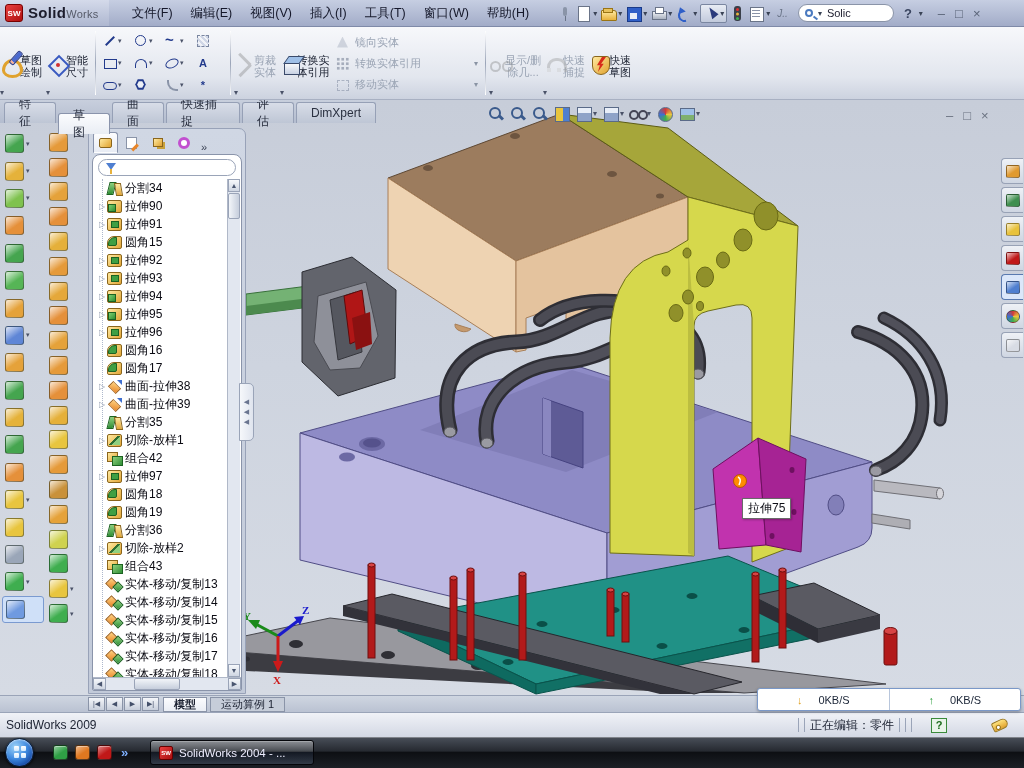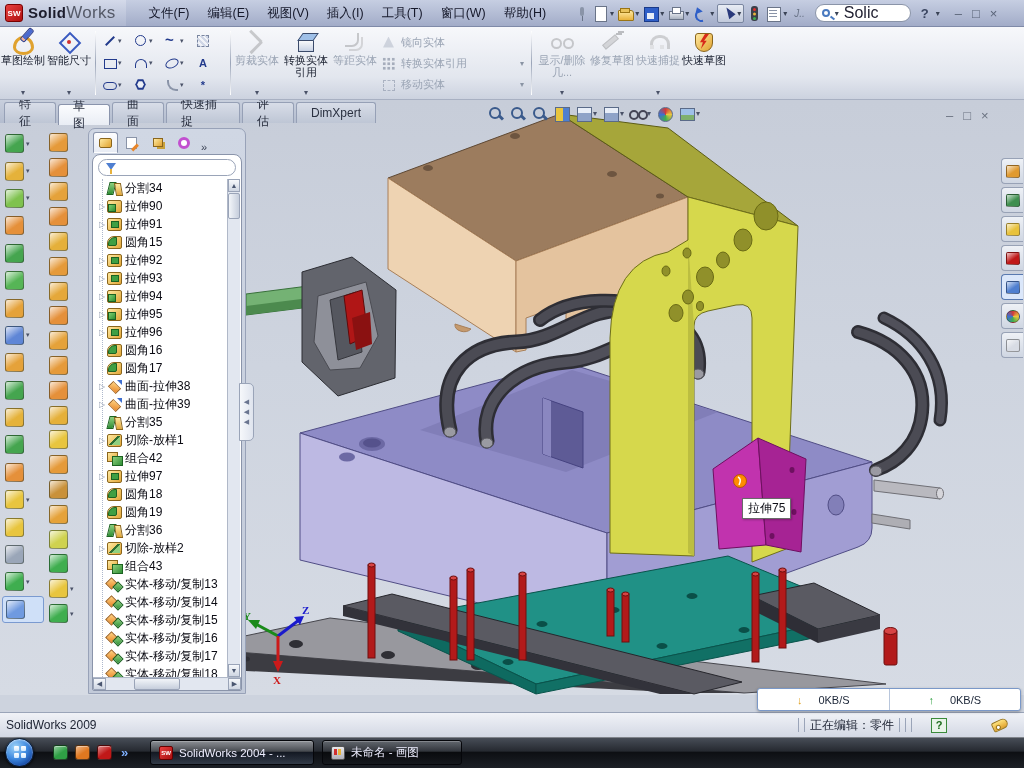--- a/index.html
+++ b/index.html
@@ -4,21 +4,21 @@
 <style>
 *{margin:0;padding:0;box-sizing:border-box}
 html,body{width:1024px;height:768px;overflow:hidden;background:#000;font-family:"Liberation Sans",sans-serif}
 #screen{position:relative;width:1024px;height:768px;overflow:hidden;background:#cdd3de}
 
 
 #titlebar{position:absolute;left:0;top:0;width:1024px;height:27px;background:linear-gradient(#c6cee2,#a2acc8);border-bottom:1px solid #7f8aa8;display:flex;align-items:center;z-index:60}
 #logo{display:flex;align-items:center;gap:5px;padding:0 10px 0 5px;height:100%;background:linear-gradient(#d4daea,#aeb7d0)}
 #logo-cube{width:18px;height:18px;background:linear-gradient(135deg,#e84040,#b01010);border:1px solid #700;border-radius:3px;color:#fff;font-size:8px;font-weight:bold;display:flex;align-items:center;justify-content:center}
 .logo-solid{font-size:15px;font-weight:bold;color:#1c1c2c;letter-spacing:.3px}
-.logo-works{font-size:17px;color:#555a68;letter-spacing:.3px}
+.logo-works{font-size:11px;color:#555a68;letter-spacing:.3px}
 #menubar{display:flex;gap:0;margin-left:14px}
 .menu-item{font-size:12.5px;color:#15182a;padding:3px 9px;cursor:default}
 #quickbar{display:flex;align-items:center;gap:2px;margin-left:18px}
 .qwrap{display:flex;align-items:center}
 .qi{width:17px;height:17px;position:relative;display:inline-block}
 .qi::before,.qi::after{content:"";position:absolute}
 .qi-pin::before{left:7px;top:2px;width:4px;height:9px;background:#8a94a8;border-radius:2px}
 .qi-pin::after{left:8.5px;top:11px;width:1.5px;height:5px;background:#6a7488}
 .qi-new::before{left:3px;top:1px;width:10px;height:14px;background:#fff;border:1px solid #6a7488}
 .qi-open::before{left:1px;top:5px;width:14px;height:9px;background:linear-gradient(#ffe9a0,#e8b23c);border:1px solid #9a7414;border-radius:1px 3px 1px 1px}
@@ -33,30 +33,30 @@
 .qi-select::before{left:6px;top:2px;border-left:5px solid transparent;border-right:3px solid transparent;border-bottom:11px solid #2a3a7c;transform:rotate(-38deg)}
 .qi-rebuild::before{left:5px;top:1px;width:7px;height:15px;background:#3a3f4a;border-radius:3px}
 .qi-rebuild::after{left:7px;top:3px;width:3px;height:3px;border-radius:50%;background:#e03030;box-shadow:0 4.5px 0 #e8b43c,0 9px 0 #3fae4f}
 .qi-options::before{left:2px;top:2px;width:12px;height:13px;background:#fff;border:1px solid #6a7488}
 .qi-options::after{left:4px;top:5px;width:8px;height:1.5px;background:#8a94a8;box-shadow:0 3px 0 #8a94a8,0 6px 0 #8a94a8}
 .qcaret{font-size:8px;color:#3a4356;margin:0 1px}
 #ime{font-size:10px;color:#6a7488;font-style:italic;margin:0 4px}
 #searchpill{display:flex;align-items:center;width:96px;height:18px;background:#fff;border:1px solid #8a94a8;border-radius:9px;padding:0 6px;gap:4px;margin-left:6px}
 .mag8{width:8px;height:8px;border:2px solid #4a7ac0;border-radius:50%;position:relative;flex:none}
 .mag8::after{content:"";position:absolute;left:6px;top:6px;width:5px;height:2px;background:#4a7ac0;transform:rotate(40deg)}
-#searchpill input{border:none;outline:none;width:46px;font-size:16px;color:#223;background:transparent}
+#searchpill input{border:none;outline:none;width:46px;font-size:11px;color:#223;background:transparent}
 #helpzone{display:flex;align-items:center;gap:6px;margin-left:10px;color:#4a5268}
 #help-q{font-size:13px;font-weight:bold;color:#3a4560}
 #winbtns{display:flex;align-items:center;gap:10px;margin-left:14px;color:#5a6478;font-size:13px}
 #winbtns span{cursor:default}
 
 
 #commandbar{position:absolute;left:0;top:27px;width:1024px;height:73px;background:linear-gradient(#f7f8fb,#e2e6ee 70%,#ccd2df);border-bottom:1px solid #a8b0c2;display:flex;align-items:stretch;z-index:55}
 .cm-sep{width:1px;background:linear-gradient(#fff,#9aa4b8,#fff);margin:4px 3px}
-.cmbtn{width:46px;display:flex;flex-direction:column;align-items:center;padding-top:4px;position:relative}
+.cmbtn{width:46px;display:flex;flex-direction:row;align-items:center;padding-top:4px;position:relative}
 .cmbtn .lbl{font-size:11px;line-height:12px;text-align:center;color:#1a2030;margin-top:1px}
 .cmbtn .bcaret{font-size:8px;color:#4a5268;position:absolute;bottom:2px}
 .cmbtn.dis .lbl{color:#9aa4b4}
 .cmbtn.dis .cmi{opacity:.45;filter:grayscale(.9)}
 .cmi{width:24px;height:22px;position:relative}
 .cmi::before,.cmi::after{content:"";position:absolute}
 .cmi-sketch::before{left:2px;top:5px;width:15px;height:13px;border:3px solid #e0a22e;border-radius:50%/60% 60% 40% 40%}
 .cmi-sketch::after{left:8px;top:1px;width:14px;height:4px;background:linear-gradient(90deg,#f0b0a0 18%,#4a6ad0 18%);transform:rotate(-48deg);border:1px solid #2a3a88;border-radius:2px}
 .cmi-dim::before{left:5px;top:4px;width:12px;height:12px;border:2px solid #3a5ac0;transform:rotate(45deg)}
 .cmi-dim::after{left:10px;top:9px;width:4px;height:4px;background:#d03030;border-radius:50%}
@@ -99,21 +99,21 @@
 .smi{width:14px;height:13px;position:relative;margin-right:5px;flex:none;opacity:.6}
 .smi::before{content:"";position:absolute}
 .smi-mirror::before{left:1px;top:1px;width:11px;height:11px;background:#b8bfcc;clip-path:polygon(50% 0,100% 100%,0 100%)}
 .smi-linpat::before{left:0;top:0;width:13px;height:13px;background-image:radial-gradient(circle,#7a8498 1.3px,transparent 1.6px);background-size:4.5px 4.5px}
 .smi-move::before{left:1px;top:2px;width:10px;height:9px;border:1.5px dashed #8a94a8}
 #watermark{position:absolute;right:16px;top:26px;font-family:"Liberation Serif",serif;font-size:58px;font-weight:bold;font-style:italic;color:rgba(120,132,158,.35);letter-spacing:-5px;transform:skewX(-6deg);z-index:54;pointer-events:none}
 
 
 #tabstrip{position:absolute;left:0;top:0;width:376px;height:23px;background:linear-gradient(#c8cfdd,#b4bdcf);display:flex;align-items:flex-end;padding-left:4px;gap:2px;z-index:20}
 .vtab{height:21px;padding:0 14px;font-size:12px;color:#2a3040;background:linear-gradient(#d8dde8,#bec6d5);border:1px solid #96a0b6;border-bottom:none;border-radius:3px 3px 0 0;display:flex;align-items:center}
-.vtab.active{background:linear-gradient(#fbfcfe,#e9edf4);border-color:#8a94ac;position:relative;top:2px}
+.vtab.active{background:linear-gradient(#fbfcfe,#e9edf4);border-color:#8a94ac;position:relative;top:11px}
 
 
 #main{position:absolute;left:0;top:100px;width:1024px;height:595px;background:linear-gradient(180deg,#c7cdd9 0%,#ced4df 45%,#d6dbe4 100%);overflow:hidden}
 #modelsvg{position:absolute;left:246px;top:0;width:758px;height:595px;z-index:5}
 #hud{position:absolute;left:487px;top:5px;display:flex;align-items:center;gap:5px;z-index:25}
 .hud-btn{display:flex;align-items:center;gap:1px}
 .hud-ic{width:17px;height:17px;position:relative;display:inline-block}
 .hud-ic::before,.hud-ic::after{content:"";position:absolute}
 .h-mag::before{left:2px;top:2px;width:8px;height:8px;border:2px solid #3a5a8c;border-radius:50%}
 .h-mag::after{left:11px;top:11px;width:6px;height:2.5px;background:#3a5a8c;transform:rotate(45deg)}
@@ -367,24 +367,20 @@
     <div class="cmbtn dis">
       <span class="cmi cmi-trim"></span>
       <span class="lbl">剪裁实体</span>
         <span class="bcaret">▾</span>
     </div>
     <div class="cmbtn" style="width:52px">
       <span class="cmi cmi-convert"></span>
       <span class="lbl">转换实体引用</span>
         <span class="bcaret">▾</span>
     </div>
-    <div class="cmbtn dis">
-      <span class="cmi cmi-offset"></span>
-      <span class="lbl">等距实体</span>
-    </div>
     <div id="stackgroup">
       <div class="stkrow">
         <span class="smi smi-mirror"></span>
         <span class="lbl2">镜向实体</span>
       </div>
       <div class="stkrow">
         <span class="smi smi-linpat"></span>
         <span class="lbl2">转换实体引用</span>
         <span class="rcaret">▾</span>
       </div>
@@ -392,24 +388,20 @@
         <span class="smi smi-move"></span>
         <span class="lbl2">移动实体</span>
         <span class="rcaret">▾</span>
       </div>
     </div>
     <div class="cm-sep"></div>
     <div class="cmbtn dis" style="width:54px">
       <span class="cmi cmi-dispdel"></span>
       <span class="lbl">显示/删除几...</span>
         <span class="bcaret">▾</span>
-    </div>
-    <div class="cmbtn dis">
-      <span class="cmi cmi-repair"></span>
-      <span class="lbl">修复草图</span>
     </div>
     <div class="cmbtn dis">
       <span class="cmi cmi-snap"></span>
       <span class="lbl">快速捕捉</span>
         <span class="bcaret">▾</span>
     </div>
     <div class="cmbtn">
       <span class="cmi cmi-rapid"></span>
       <span class="lbl">快速草图</span>
     </div>
@@ -964,20 +956,30 @@
     <div class="nb">
         <span class="nb-dn">↓</span>
         <span>0KB/S</span>
       </div>
     <div class="nb">
         <span class="nb-up">↑</span>
         <span>0KB/S</span>
       </div>
   </div>
 
+  <div id="bottomtabs">
+    <span id="navbtns" style="display:flex">
+        <span class="navbtn">|◀</span>
+        <span class="navbtn">◀</span>
+        <span class="navbtn">▶</span>
+        <span class="navbtn">▶|</span>
+      </span>
+    <div class="btab active">模型</div>
+    <div class="btab">运动算例 1</div>
+  </div>
 
   <div id="statusbar">
     <span id="sb-left">SolidWorks 2009</span>
     <div id="sb-right">
       <span class="sbar"></span>
         <span class="sbar"></span>
       <span>正在编辑：零件</span>
       <span class="sbar"></span>
         <span class="sbar"></span>
         <span class="sbar"></span>
@@ -997,19 +999,15 @@
       <span id="chev2"></span>
     <span class="ql" style="background: linear-gradient(145deg, rgba(255, 255, 255, 0.5), rgba(255, 255, 255, 0) 55%), rgb(47, 160, 69);"></span>
         <span class="ql" style="background: linear-gradient(145deg, rgba(255, 255, 255, 0.5), rgba(255, 255, 255, 0) 55%), rgb(224, 120, 32);"></span>
         <span class="ql" style="background: linear-gradient(145deg, rgba(255, 255, 255, 0.5), rgba(255, 255, 255, 0) 55%), rgb(192, 24, 24);"></span>
         <span id="chev">»</span>
       </div>
     <div id="task1" class="taskbtn active">
       <span class="tb-ic tb-sw">SW</span>
       <span>SolidWorks 2004 - ...</span>
     </div>
-    <div id="task2" class="taskbtn">
-      <span class="tb-ic tb-paint"></span>
-      <span>未命名 - 画图</span>
-    </div>
   </div>
 
 </div>
 
 </body></html>

